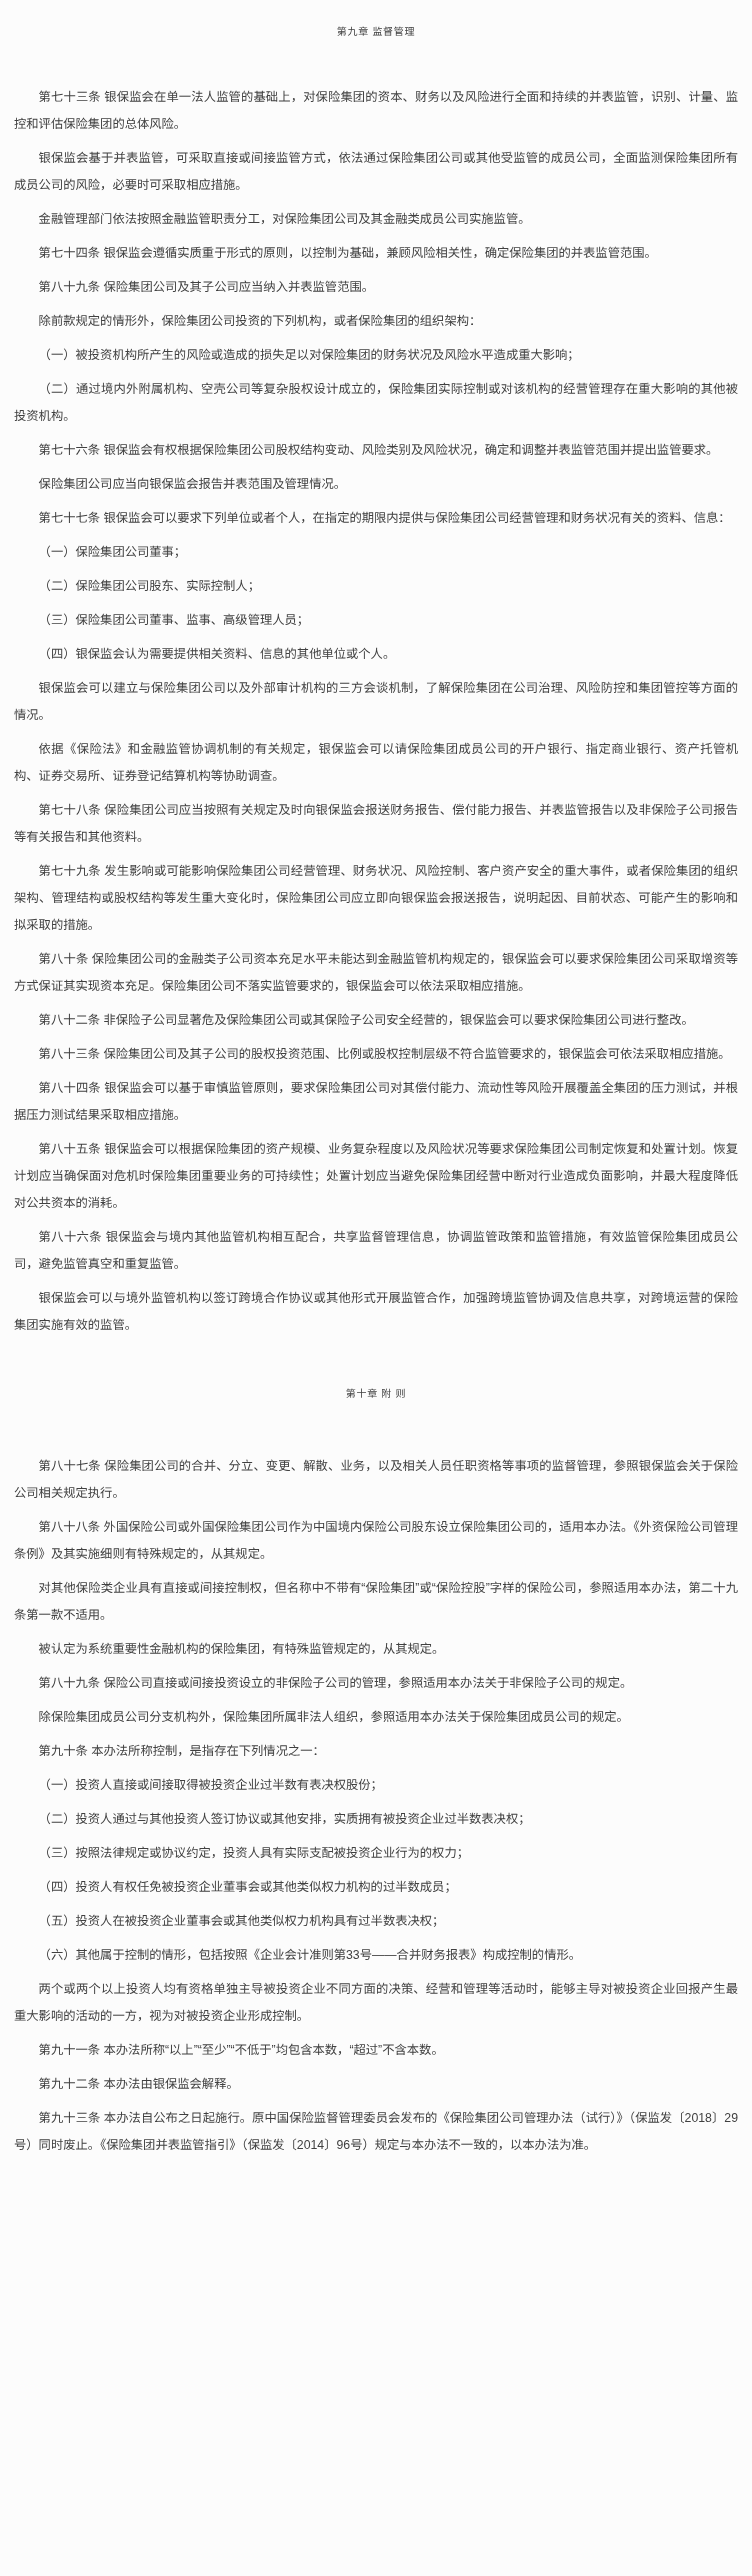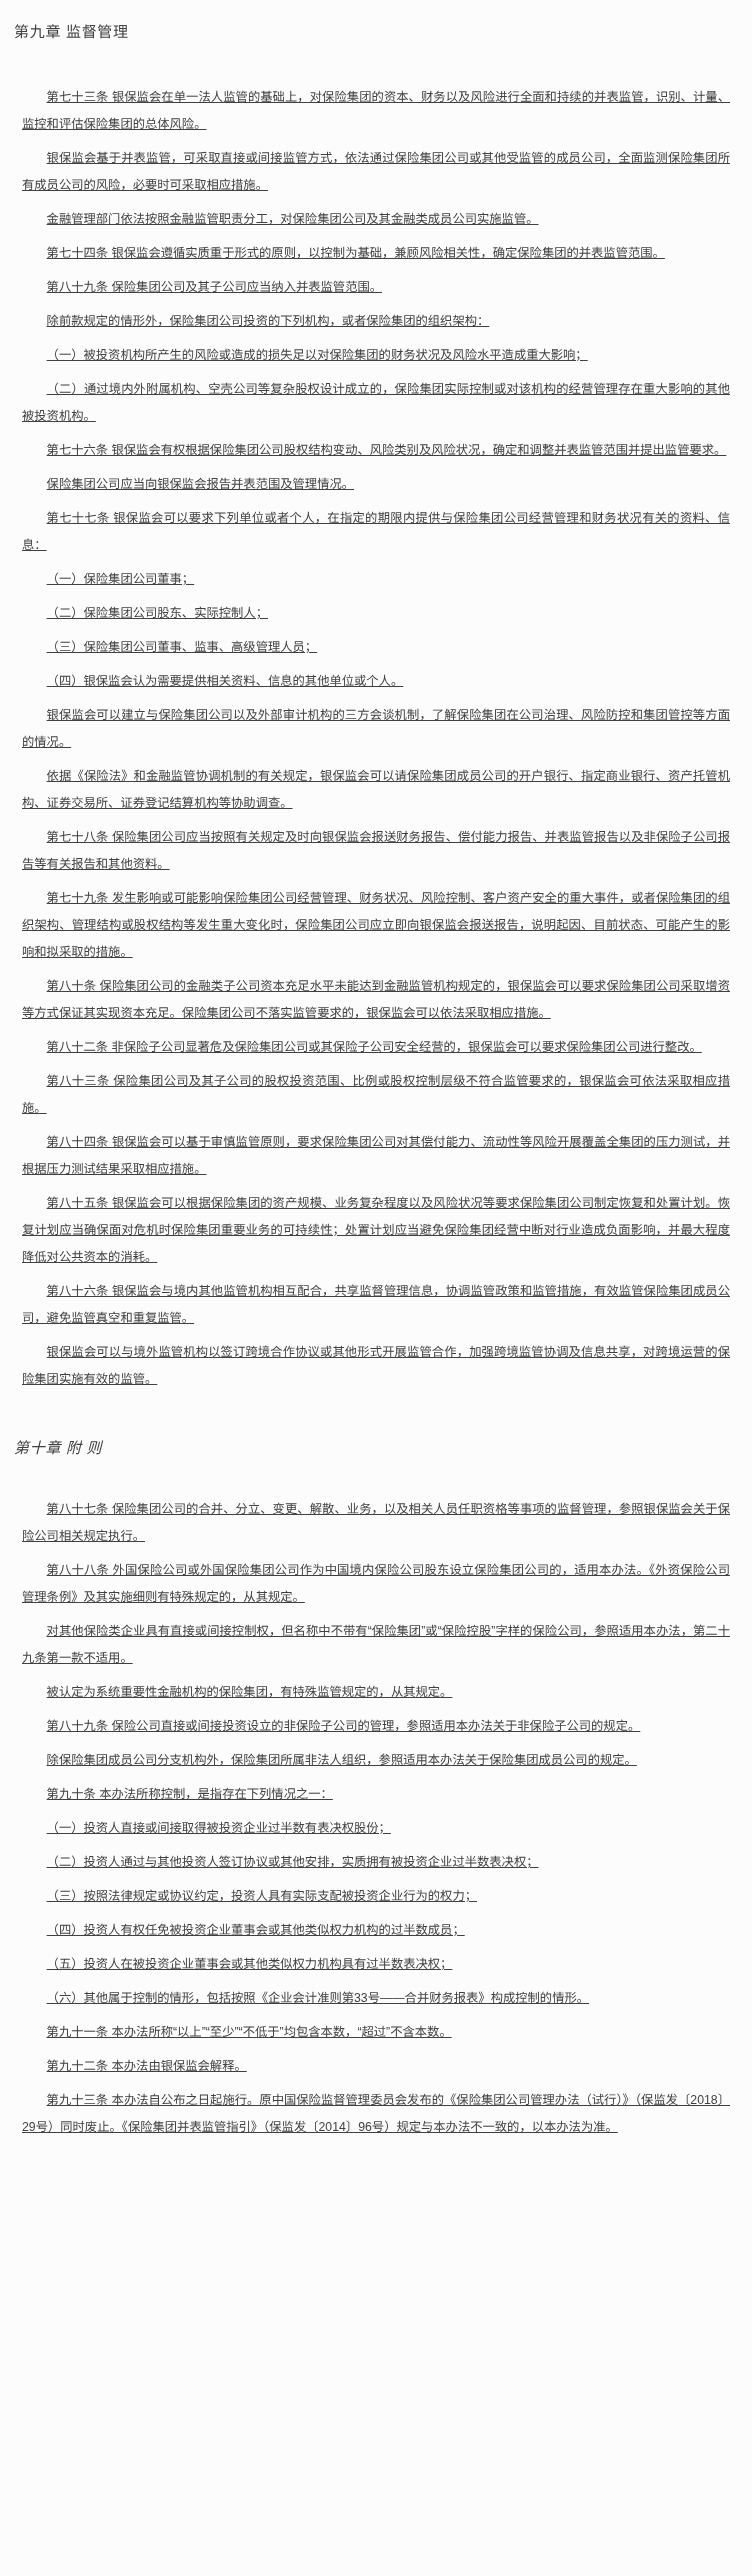--- a/index.html
+++ b/index.html
@@ -11,42 +11,40 @@
     min-height: 2576px;
     box-sizing: border-box;
     background: #fcfcfc;
     color: #404040;
     font-family: "Liberation Sans", "DejaVu Sans", sans-serif;
     font-size: 12.3px;
     line-height: 27px;
     padding: 18px 14px 28px 14px;
   }
   .chapter-title {
-    font-size: 15px;
+    font-size: 10px;
     font-weight: normal;
-    text-align: left;
+    text-align: center;
     margin: 0 0 39px 0;
     line-height: 27px;
     letter-spacing: 0.7px;
   }
   .chapter-title.second {
     margin-top: 41px;
-    margin-bottom: 35px;
-    font-style: italic;
+    margin-bottom: 46px;
   }
   .para {
     margin: 0 0 7px 0;
     text-indent: 2em;
     text-align: justify;
     text-justify: inter-ideograph;
     word-break: break-all;
   }
   .chapter-body {
-    margin: 8px;
-    text-decoration: underline;
+    margin: 0;
   }
 </style>
 </head>
 <body style="background: rgb(252, 252, 252); color: rgb(64, 64, 64);">
 
 <main>
   <section>
     <h2 class="chapter-title">第九章 监督管理</h2>
     <div class="chapter-body">
         <p class="para">第七十三条 银保监会在单一法人监管的基础上，对保险集团的资本、财务以及风险进行全面和持续的并表监管，识别、计量、监控和评估保险集团的总体风险。</p>
@@ -87,19 +85,20 @@
         <p class="para">被认定为系统重要性金融机构的保险集团，有特殊监管规定的，从其规定。</p>
         <p class="para">第八十九条 保险公司直接或间接投资设立的非保险子公司的管理，参照适用本办法关于非保险子公司的规定。</p>
         <p class="para">除保险集团成员公司分支机构外，保险集团所属非法人组织，参照适用本办法关于保险集团成员公司的规定。</p>
         <p class="para">第九十条 本办法所称控制，是指存在下列情况之一：</p>
         <p class="para">（一）投资人直接或间接取得被投资企业过半数有表决权股份；</p>
         <p class="para">（二）投资人通过与其他投资人签订协议或其他安排，实质拥有被投资企业过半数表决权；</p>
         <p class="para">（三）按照法律规定或协议约定，投资人具有实际支配被投资企业行为的权力；</p>
         <p class="para">（四）投资人有权任免被投资企业董事会或其他类似权力机构的过半数成员；</p>
         <p class="para">（五）投资人在被投资企业董事会或其他类似权力机构具有过半数表决权；</p>
         <p class="para">（六）其他属于控制的情形，包括按照《企业会计准则第33号——合并财务报表》构成控制的情形。</p>
+        <p class="para">两个或两个以上投资人均有资格单独主导被投资企业不同方面的决策、经营和管理等活动时，能够主导对被投资企业回报产生最重大影响的活动的一方，视为对被投资企业形成控制。</p>
         <p class="para">第九十一条 本办法所称“以上”“至少”“不低于”均包含本数，“超过”不含本数。</p>
         <p class="para">第九十二条 本办法由银保监会解释。</p>
         <p class="para">第九十三条 本办法自公布之日起施行。原中国保险监督管理委员会发布的《保险集团公司管理办法（试行）》（保监发〔2018〕29号）同时废止。《保险集团并表监管指引》（保监发〔2014〕96号）规定与本办法不一致的，以本办法为准。</p>
       </div>
   </section>
 </main>
 
 
 </body></html>

